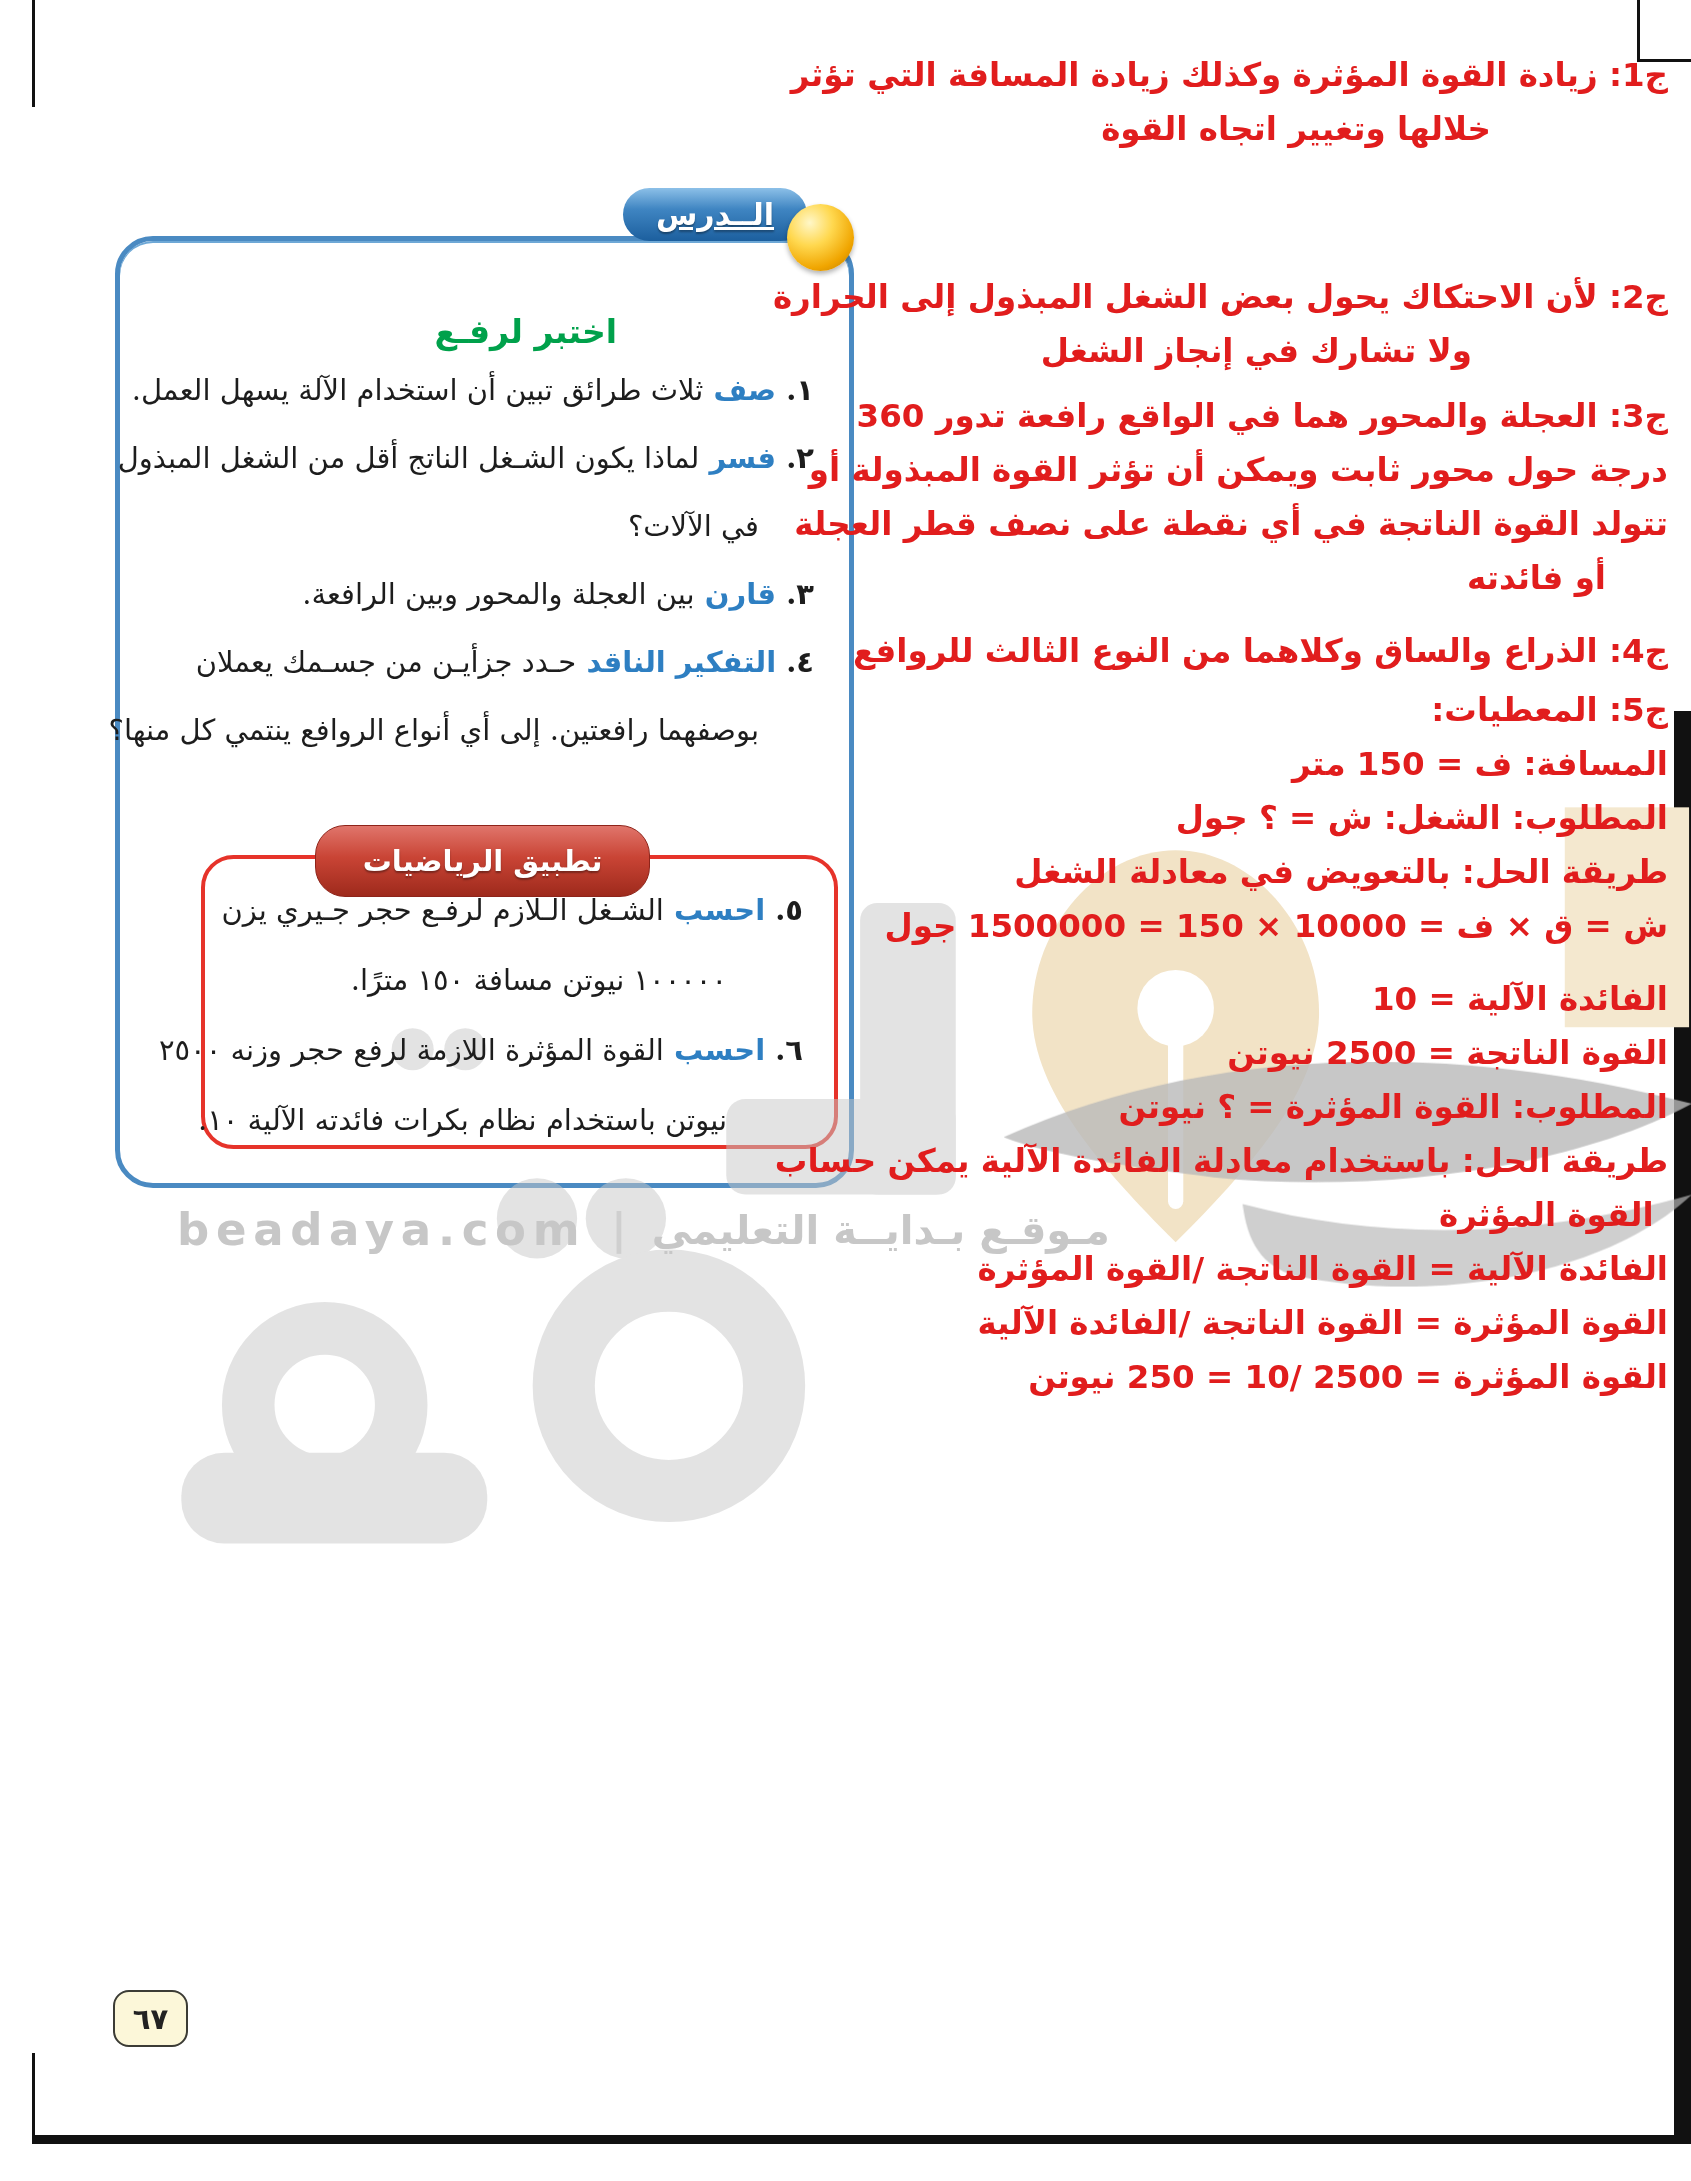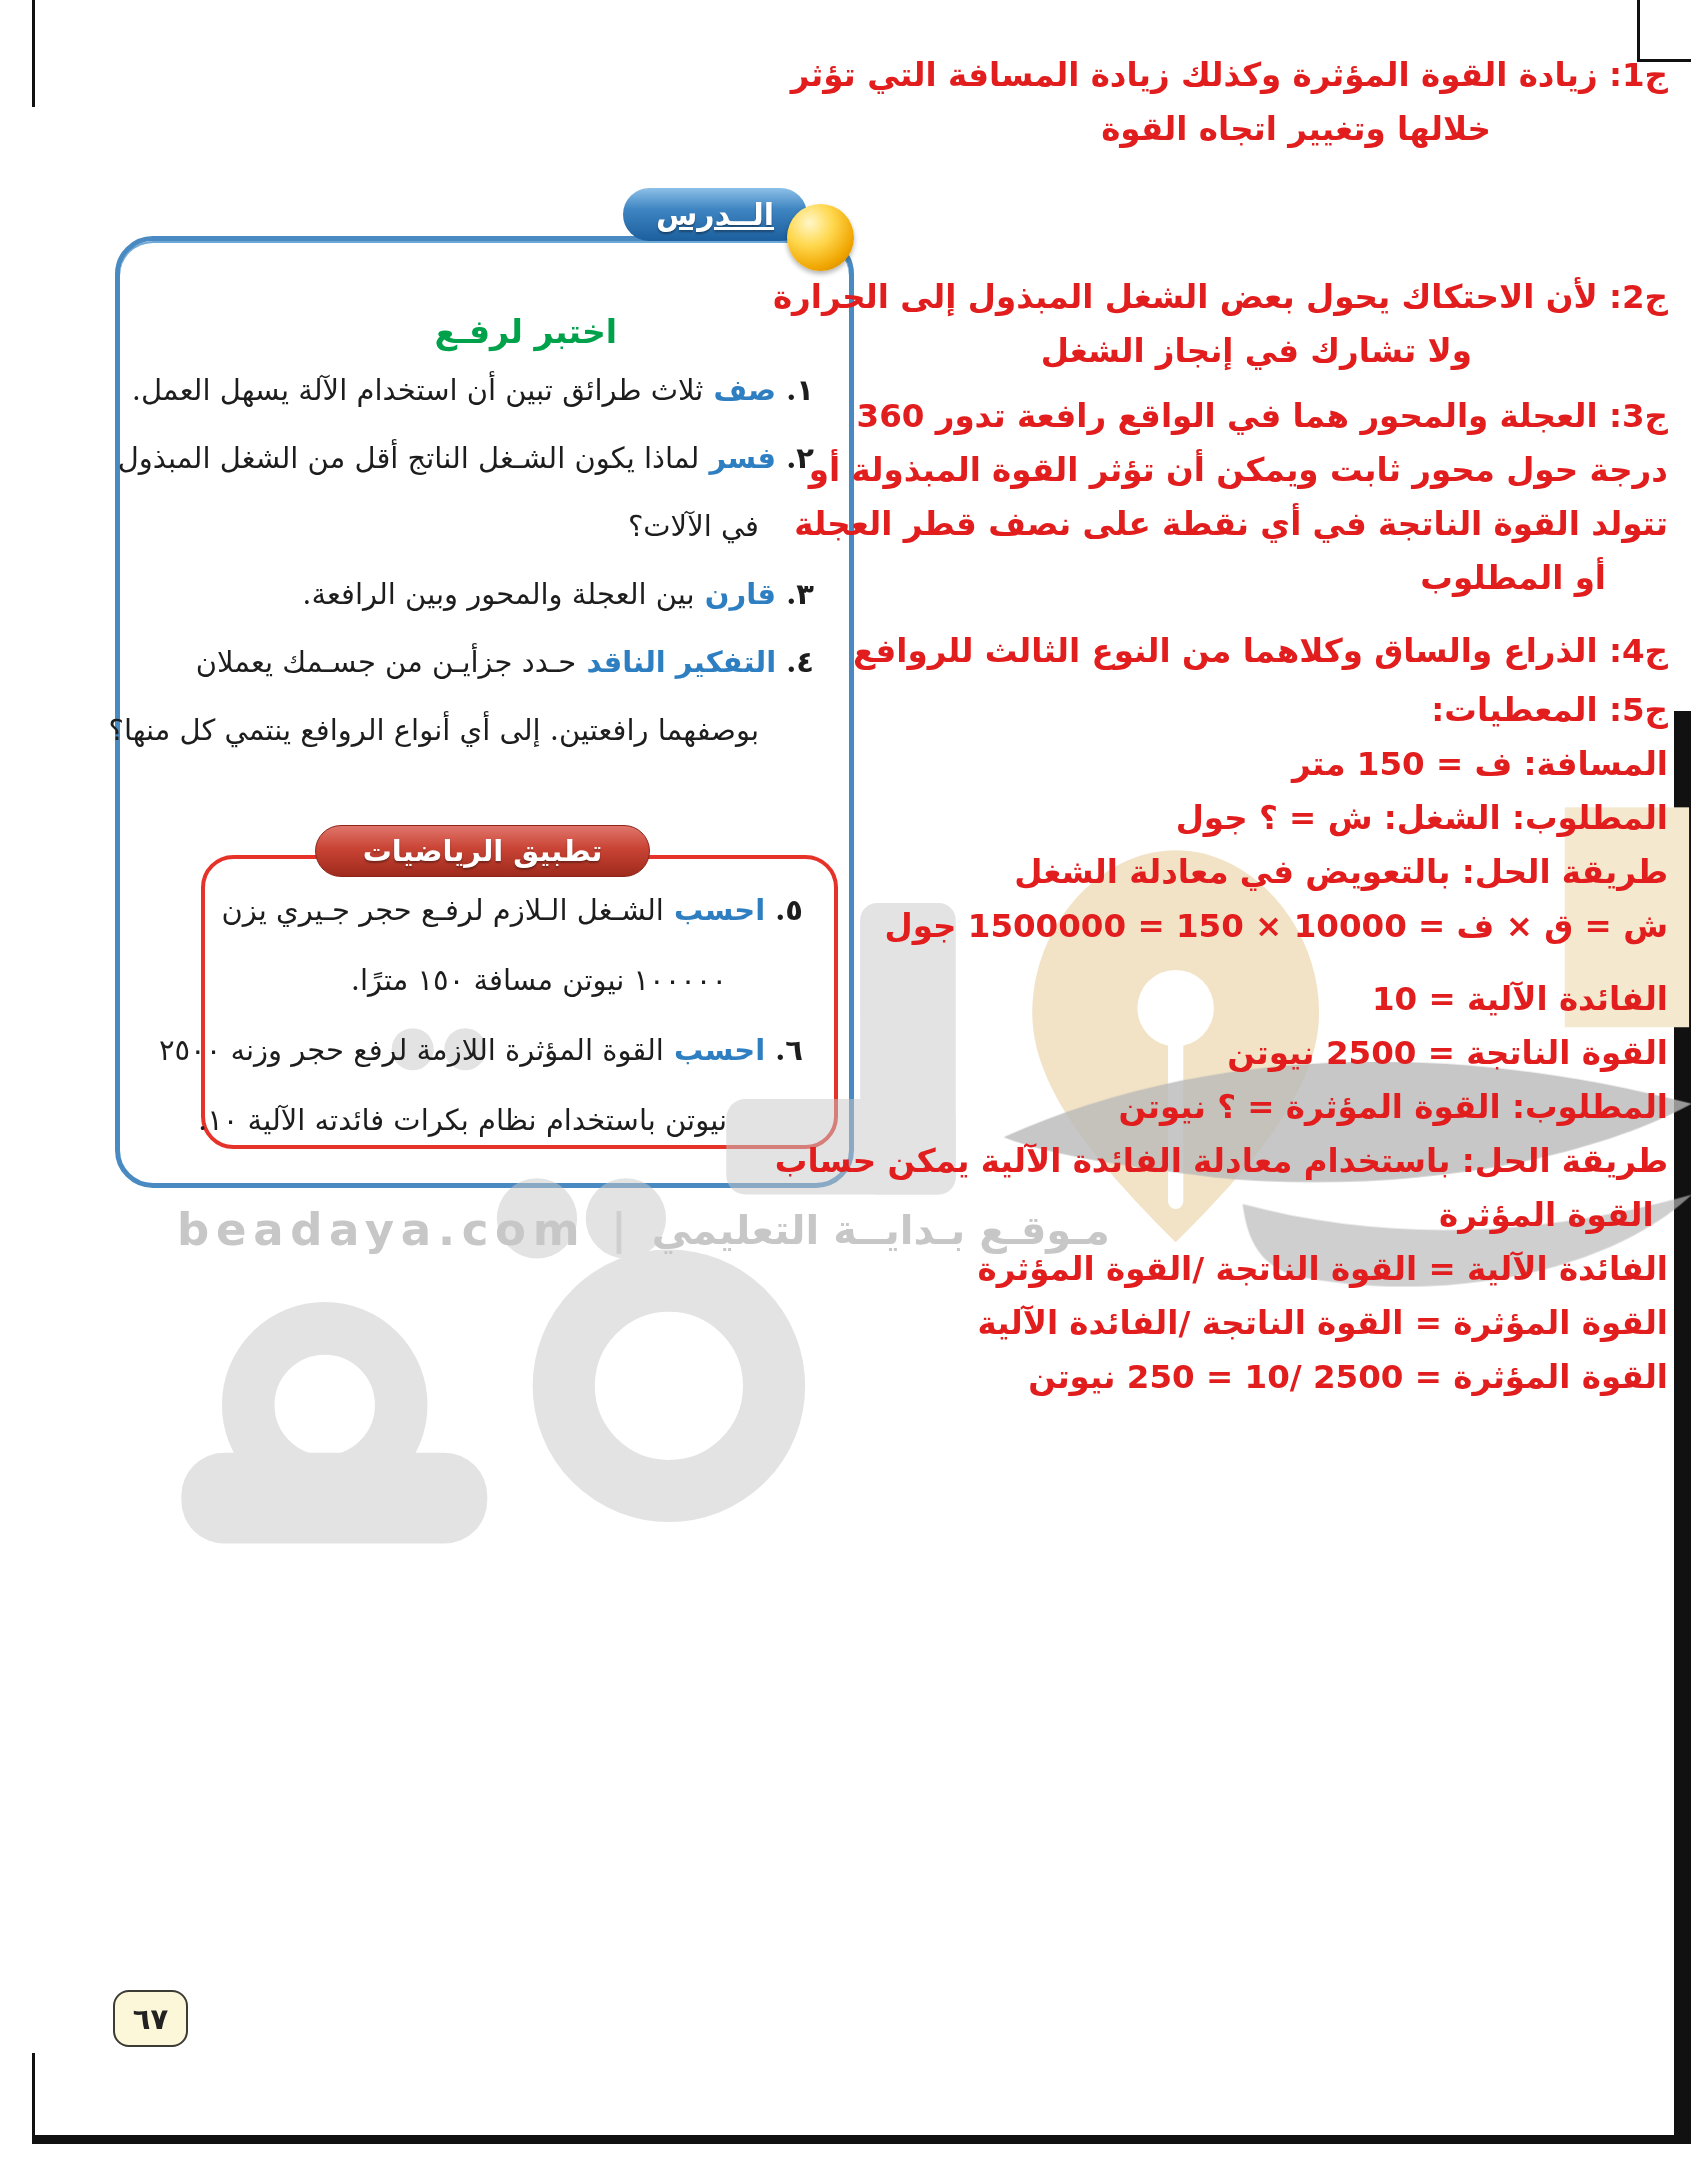--- a/index.html
+++ b/index.html
@@ -29,21 +29,21 @@
               font-size:33px;font-weight:bold;direction:rtl;white-space:nowrap;}
   .ty-list{position:absolute;left:124px;top:356px;width:690px;z-index:3;direction:rtl;
            color:#1d1d1d;font-size:29px;font-family:"DejaVu Serif","DejaVu Sans",serif;}
   .ty-list .q-line{line-height:68px;height:68px;white-space:nowrap;text-align:right;}
   .ty-list .q-line.cont{padding-right:55px;}
   .q-num{color:#1d1d1d;font-weight:bold;}
   .q-kw{color:#2e7fc2;font-weight:bold;}
   
   .red-box{position:absolute;left:201px;top:855px;width:637px;height:294px;z-index:1;
            border:4.8px solid #e6332a;border-radius:32.5px;box-sizing:border-box;}
-  .math-capsule{position:absolute;left:315px;top:825px;width:335px;height:52px;z-index:3;
+  .math-capsule{position:absolute;left:315px;top:825px;width:335px;height:72px;z-index:3;
                 border-radius:30px;background:linear-gradient(180deg,#e0756b 0%,#c94435 45%,#9e2a1c 100%);
                 border:1.9px solid #8e241a;box-sizing:border-box;
                 display:flex;align-items:center;justify-content:center;
                 color:#fff;font-size:29px;font-weight:bold;text-shadow:0 1.9px 1.9px rgba(0,0,0,.35);}
   .math-list{position:absolute;left:229px;top:875px;width:574px;z-index:3;direction:rtl;
              color:#1d1d1d;font-size:29px;font-family:"DejaVu Serif","DejaVu Sans",serif;}
   .math-list .q-line{line-height:70px;height:70px;white-space:nowrap;text-align:right;}
   .math-list .q-line.cont{padding-right:76px;}
   
   .answers{position:absolute;right:24px;top:48px;width:808px;z-index:3;direction:rtl;
@@ -129,21 +129,21 @@
         <div class="answer-line" style="padding-left: 0px; padding-right: 177px;">خلالها وتغيير اتجاه القوة</div>
       </div>
       <div style="margin-bottom: 10.5px;">
         <div class="answer-line">ج2: لأن الاحتكاك يحول بعض الشغل المبذول إلى الحرارة</div>
         <div class="answer-line" style="padding-left: 0px; padding-right: 196px;">ولا تشارك في إنجاز الشغل</div>
       </div>
       <div style="margin-bottom: 19px;">
         <div class="answer-line">ج3: العجلة والمحور هما في الواقع رافعة تدور 360</div>
         <div class="answer-line">درجة حول محور ثابت ويمكن أن تؤثر القوة المبذولة أو</div>
         <div class="answer-line">تتولد القوة الناتجة في أي نقطة على نصف قطر العجلة</div>
-        <div class="answer-line" style="padding-left: 0px; padding-right: 62px;">أو المطلوب</div>
+        <div class="answer-line" style="padding-left: 0px; padding-right: 62px;">أو فائدته</div>
       </div>
       <div style="margin-bottom: 5.7px;">
         <div class="answer-line">ج4: الذراع والساق وكلاهما من النوع الثالث للروافع</div>
       </div>
       <div style="margin-bottom: 19px;">
         <div class="answer-line">ج5: المعطيات:</div>
         <div class="answer-line">المسافة: ف = 150 متر</div>
         <div class="answer-line">المطلوب: الشغل: ش = ؟ جول</div>
         <div class="answer-line">طريقة الحل: بالتعويض في معادلة الشغل</div>
         <div class="answer-line">ش = ق × ف = 10000 × 150 = 1500000 جول</div>

